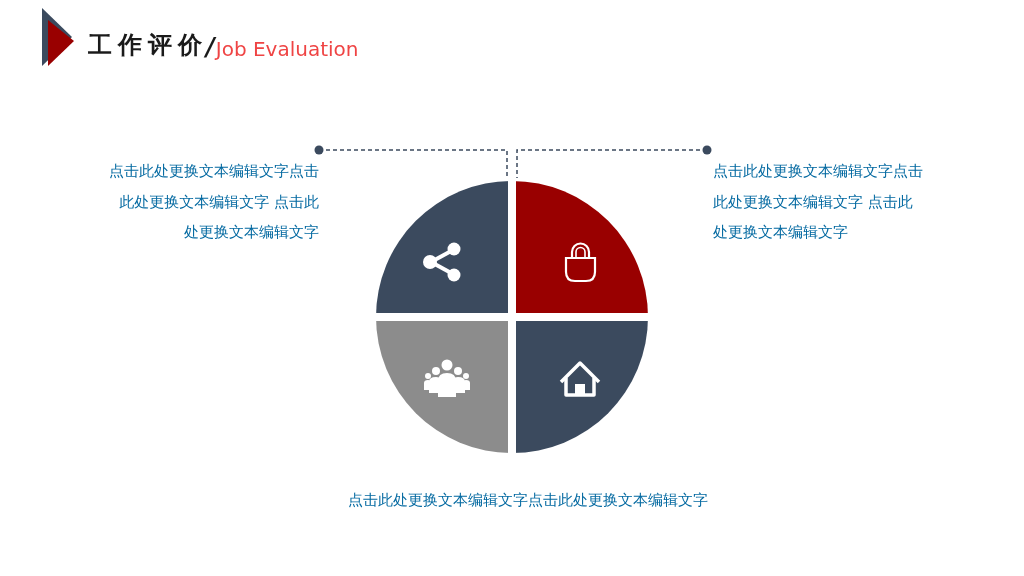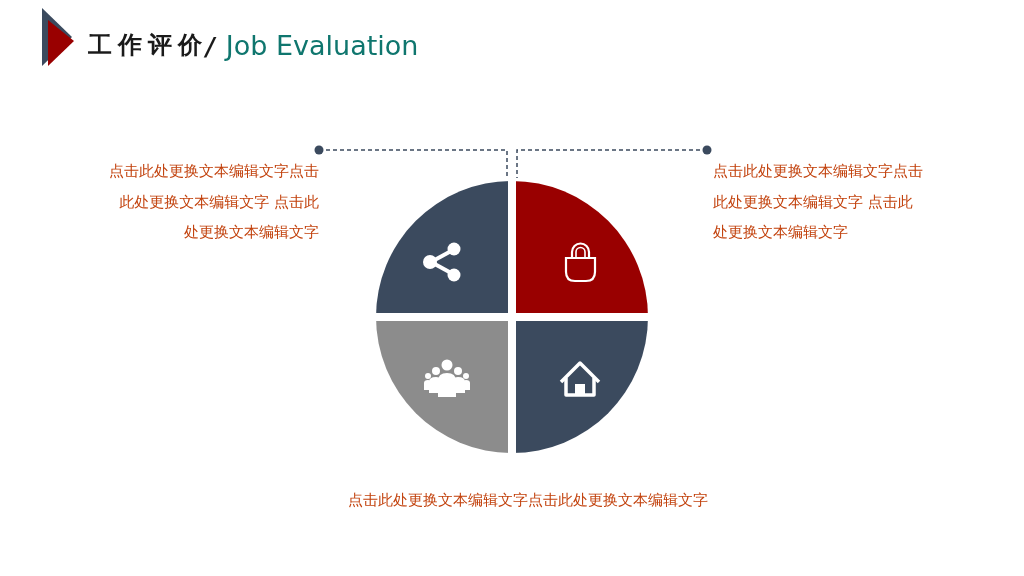--- a/index.html
+++ b/index.html
@@ -9,24 +9,24 @@
       font-family: "DejaVu Sans", "Liberation Sans", sans-serif;
       color: #1a1a1a;
     }
     .logo { position: absolute; left: 42px; top: 8px; width: 34px; height: 58px; }
     .title {
       position: absolute; left: 88px; top: 27px; height: 34px;
       display: flex; align-items: flex-end; white-space: nowrap;
     }
     .title-cn { font-size: 24px; font-weight: bold; letter-spacing: 6px; color: #1a1a1a; }
     .title-slash { font-size: 24px; font-weight: bold; font-style: italic; color: #1a1a1a; margin-left: -2px; }
-    .title-en { font-size: 27px; color: #0f766e; margin-left: 11px; }
+    .title-en { font-size: 20px; color: #ef4444; margin-left: 1px; }
     .connectors { position: absolute; left: 0; top: 0; }
     .text-block {
-      position: absolute; font-size: 15px; line-height: 30.5px; color: #c2410c; white-space: nowrap;
+      position: absolute; font-size: 15px; line-height: 30.5px; color: #0369a1; white-space: nowrap;
     }
     .text-left { right: 705px; top: 156px; text-align: right; }
     .text-right { left: 713px; top: 156px; text-align: left; }
     .text-bottom { left: 16px; width: 1024px; top: 485px; text-align: center; }
     .pie { position: absolute; left: 0; top: 0; }
   </style>
 </head>
 <body>
 
 <svg class="logo" viewBox="0 0 34 58">

